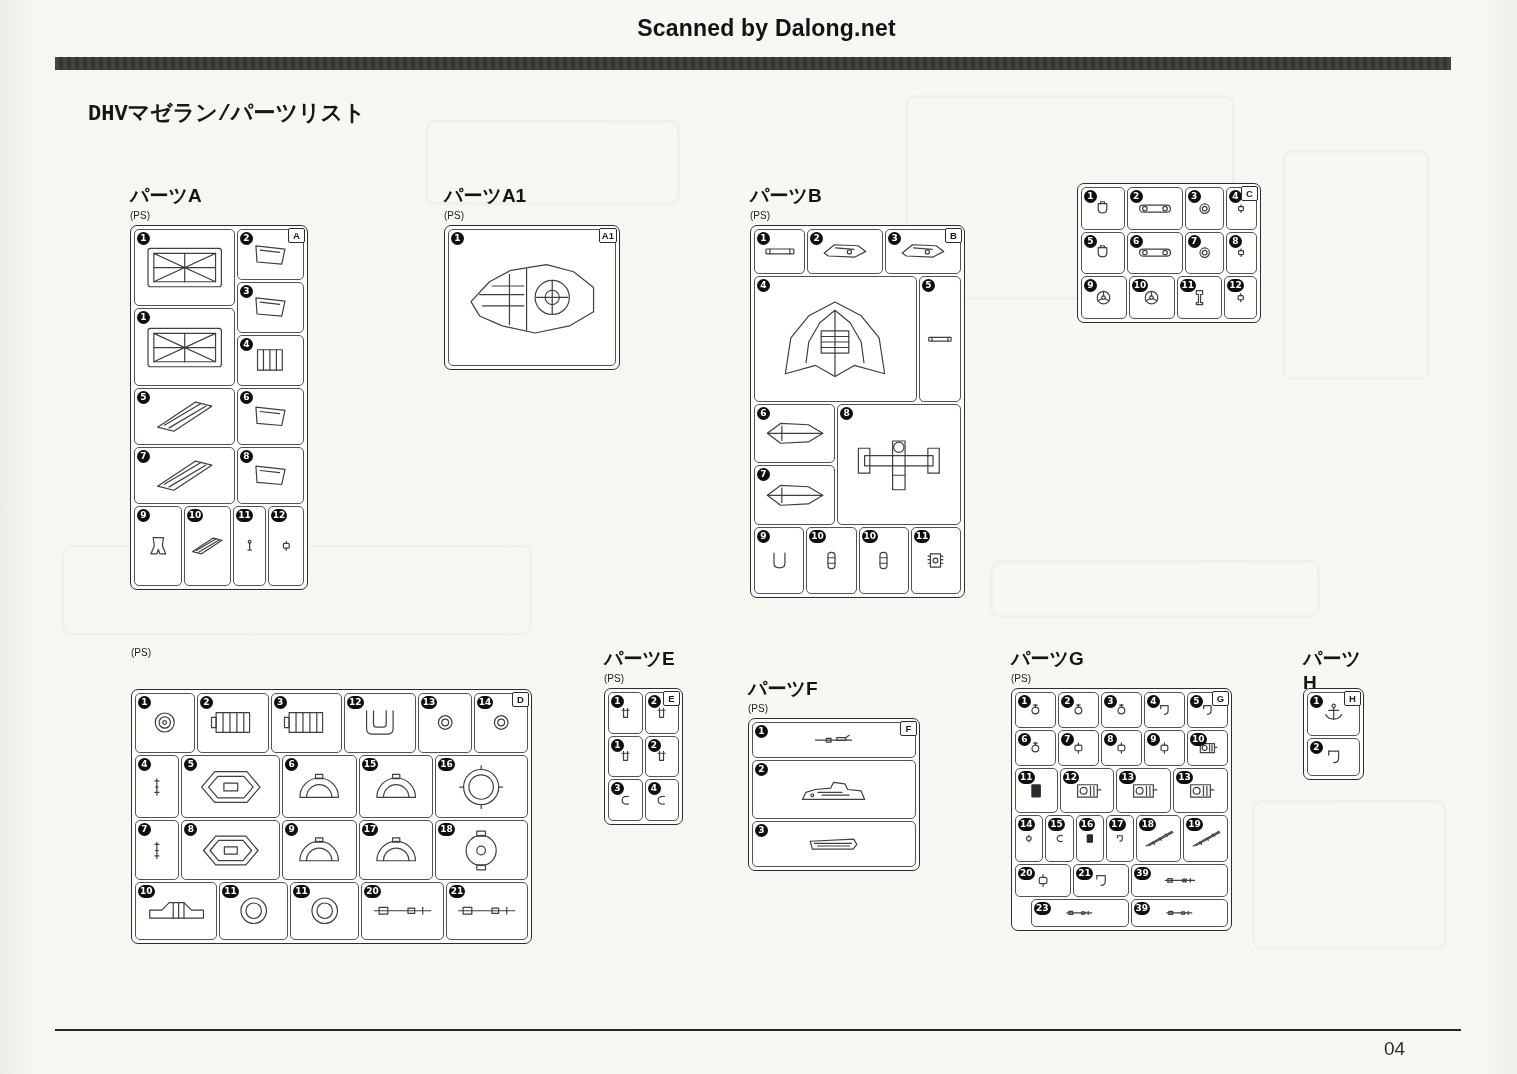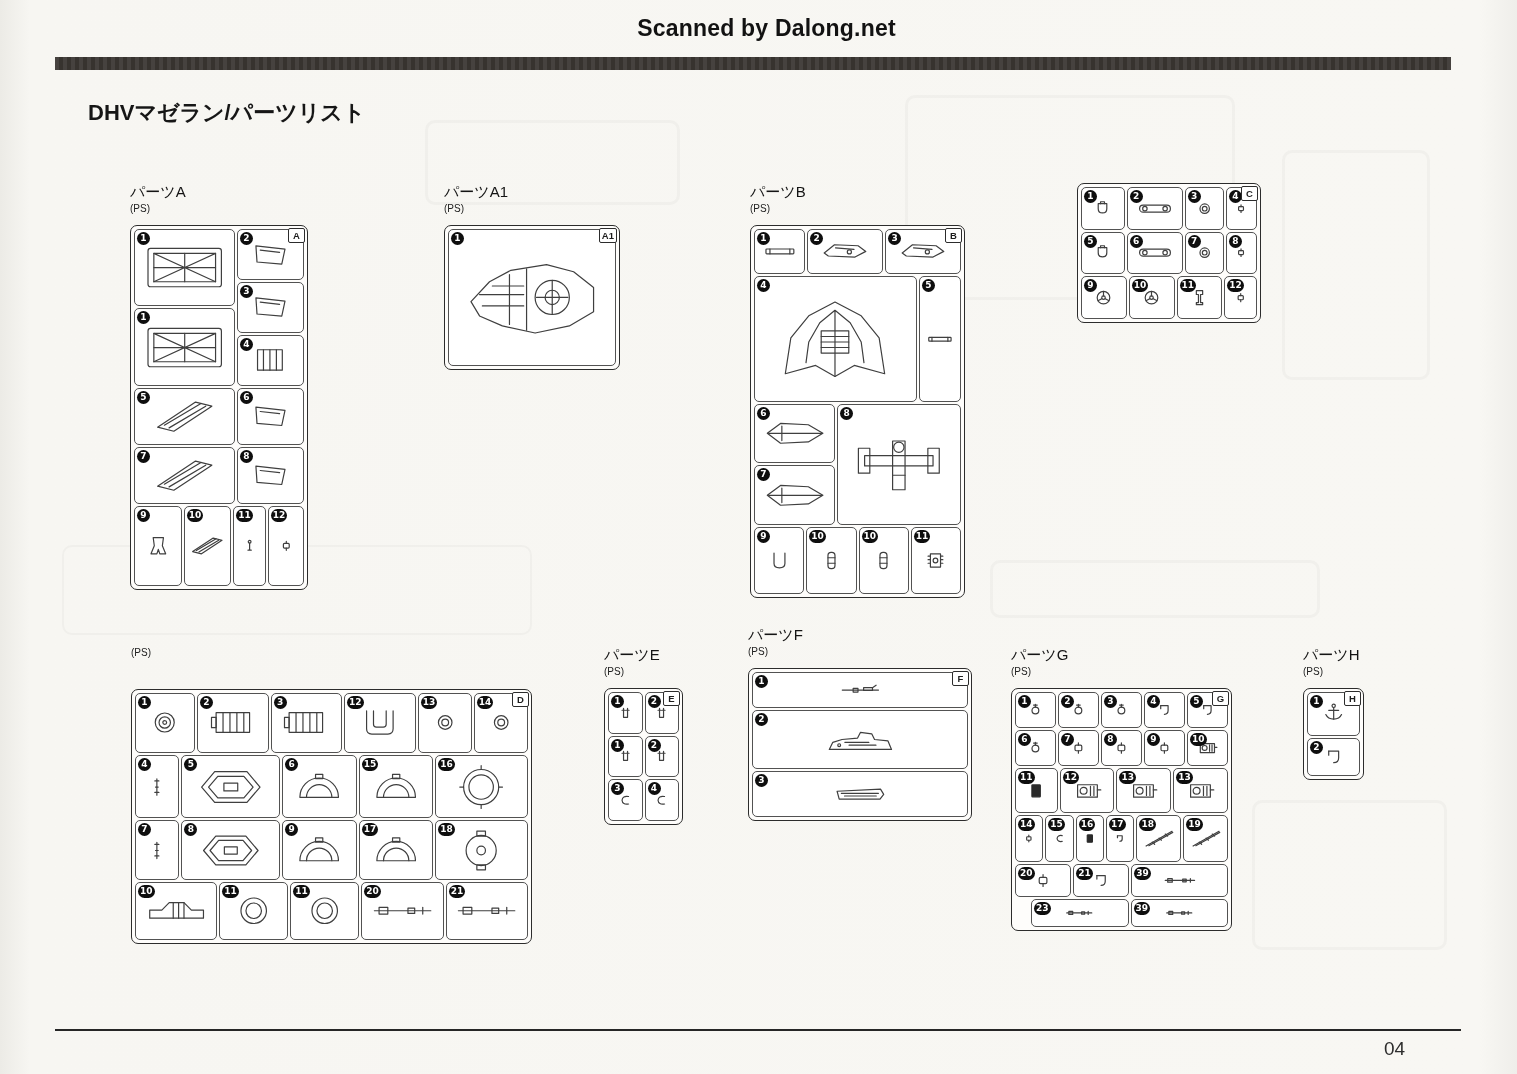--- a/index.html
+++ b/index.html
@@ -4,37 +4,37 @@
 <style>
   *{margin:0;padding:0;box-sizing:border-box;}
   html,body{width:1517px;height:1074px;}
   body{background:#e9e7e2;font-family:"Liberation Sans","DejaVu Sans",sans-serif;color:#1d1d1d;}
   .page{position:relative;width:1517px;height:1074px;overflow:hidden;
         background:linear-gradient(90deg,#ecebe6 0,#f7f6f2 30px,#f8f7f3 1480px,#efeeea 100%);}
   .scan-credit{position:absolute;top:15px;left:0;width:100%;text-align:center;
         font-size:23px;font-weight:700;letter-spacing:.2px;color:#121212;margin-left:8px;}
   .header-bar{position:absolute;left:55px;top:57px;width:1396px;height:13px;
         background:repeating-linear-gradient(90deg,#46423f 0 4px,#37332f 4px 8px);}
-  .page-title{position:absolute;left:88px;top:98px;font-size:22px;font-weight:700;color:#161616;}
+  .page-title{position:absolute;left:88px;top:98px;font-size:22px;font-weight:700;color:#161616;font-family:Liberation Mono, monospace;}
   .footer-rule{position:absolute;left:55px;top:1029px;width:1406px;height:2px;background:#262626;}
   .page-number{position:absolute;left:1384px;top:1038px;font-size:19px;color:#2d2d2d;}
 
   .ghost-layer{position:absolute;inset:0;z-index:1;}
   .ghost{position:absolute;border:3px solid #7d7d7d;border-radius:10px;opacity:.05;}
   .g1{left:905px;top:95px;width:330px;height:205px;}
   .g2{left:1282px;top:150px;width:148px;height:230px;}
   .g3{left:62px;top:545px;width:470px;height:90px;border-width:2px;}
   .g4{left:990px;top:560px;width:330px;height:58px;}
   .g5{left:1252px;top:800px;width:195px;height:150px;}
   .g6{left:425px;top:120px;width:255px;height:85px;}
 
   .sprue-layer{position:absolute;inset:0;z-index:2;}
   .sprue{position:absolute;}
   .sprue-label{height:42px;}
-  .sprue-name{font-size:15px;font-weight:400;color:#141414;}
+  .sprue-name{font-size:19px;font-weight:700;color:#141414;}
   .sprue-material{font-size:10px;color:#202020;margin-top:1px;}
 
   .runner{position:relative;display:flex;flex-direction:column;gap:2px;
         border:1.6px solid #2c2c2c;border-radius:7px;padding:3px;background:#fefdfb;}
   .runner-tag{position:absolute;top:2px;right:2px;min-width:17px;height:15px;padding:0 2px;
         border:1.2px solid #2c2c2c;background:#fff;border-radius:2px;font-size:9.5px;font-weight:700;
         display:flex;align-items:center;justify-content:center;z-index:3;}
   .band{display:flex;gap:2px;flex-basis:0;min-height:0;}
   .cell-stack{display:flex;flex-direction:column;gap:2px;flex-basis:0;min-width:0;}
   .cell{position:relative;flex-basis:0;min-width:0;border:1.1px solid #525252;border-radius:5px;
@@ -49,21 +49,21 @@
   .part svg *{fill:none;stroke:#3f3f3f;stroke-width:1.2px;stroke-linecap:round;stroke-linejoin:round;
         vector-effect:non-scaling-stroke;}
   .part svg .fd{fill:#2a2a2a;stroke:#2a2a2a;}
 
   .sprue-A{left:130px;top:183px;width:178px;}   .sprue-A  .runner{height:365px;}
   .sprue-A1{left:408px;top:183px;width:212px;padding-left:36px;}  .sprue-A1 .runner{height:145px;}
   .sprue-B{left:750px;top:183px;width:215px;}   .sprue-B  .runner{height:373px;}
   .sprue-C{left:1077px;top:183px;width:184px;}  .sprue-C  .runner{height:140px;}
   .sprue-D{left:131px;top:646px;width:401px;}   .sprue-D  .runner{height:255px;}
   .sprue-E{left:604px;top:646px;width:79px;}    .sprue-E  .runner{height:137px;}
-  .sprue-F{left:748px;top:626px;width:224px;}   .sprue-F  .runner{height:153px;}
+  .sprue-F{left:748px;top:676px;width:172px;}   .sprue-F  .runner{height:153px;}
   .sprue-G{left:1011px;top:646px;width:221px;}  .sprue-G  .runner{height:243px;}
   .sprue-H{left:1303px;top:646px;width:61px;}   .sprue-H  .runner{height:92px;}
 </style>
 </head>
 <body>
 
 <div class="page">
   <div class="ghost-layer">
     <div class="ghost g1"></div>
     <div class="ghost g2"></div>

